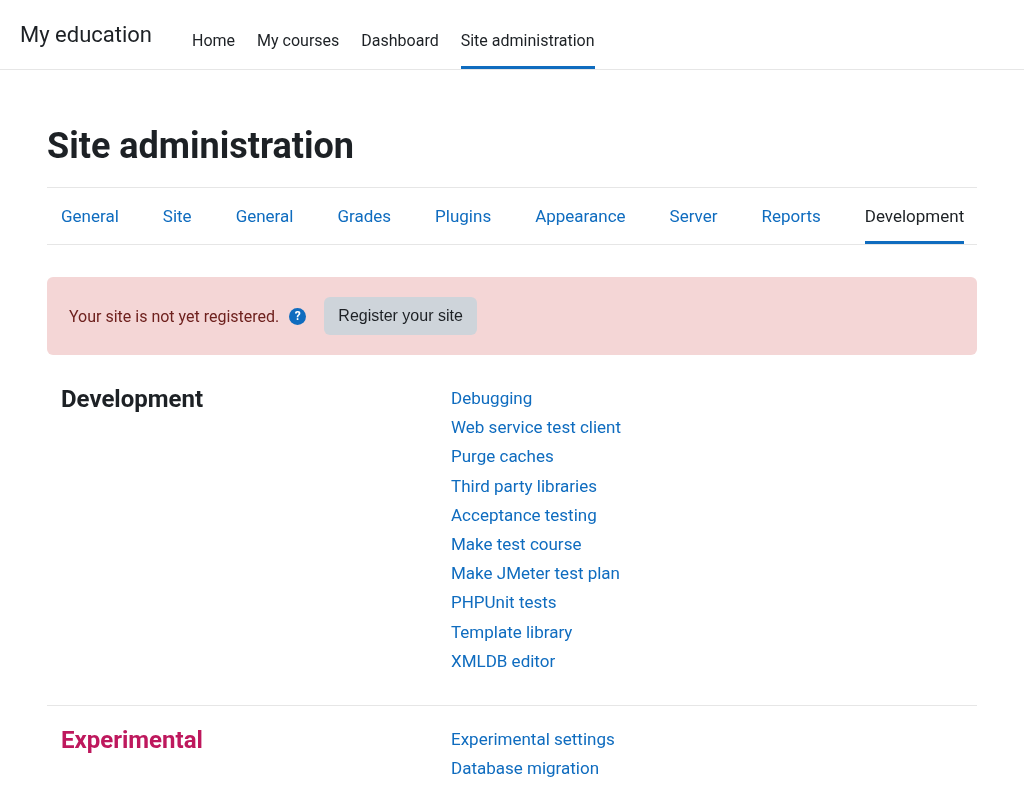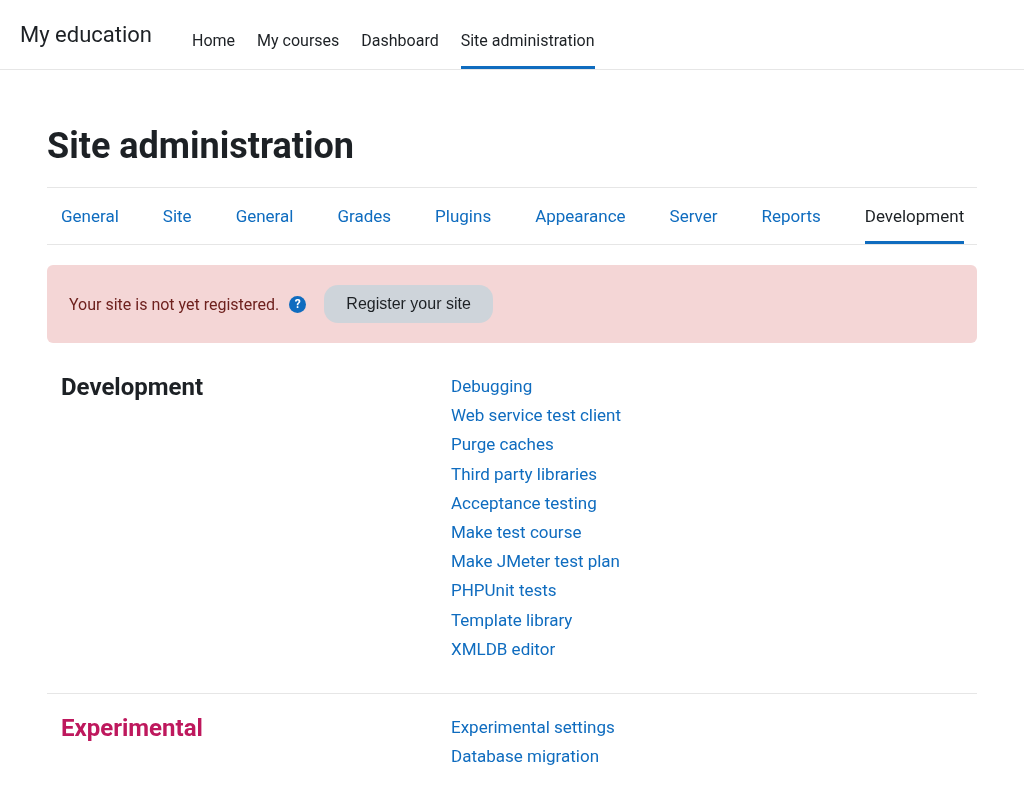--- a/index.html
+++ b/index.html
@@ -77,21 +77,21 @@
   .subtab.active {
     color: #1d2125;
     border-bottom: 3px solid #0f6cbf;
   }
 
   
   .alert {
     background: #f4d6d6;
     border-radius: 6px;
     padding: 20px 22px;
-    margin-top: 20px;
+    margin-top: 32px;
     display: flex;
     align-items: center;
     gap: 10px;
   }
   .alert-text {
     color: #6e211e;
     font-size: 16px;
   }
   .help-badge {
     display: inline-flex;
@@ -104,22 +104,22 @@
     color: #fff;
     font-size: 12px;
     font-weight: 700;
     cursor: pointer;
     margin-right: 8px;
   }
   .register-btn {
     background: #ced4da;
     color: #1d2125;
     border: none;
-    border-radius: 14px;
-    padding: 10px 22px;
+    border-radius: 6px;
+    padding: 10px 14px;
     font-size: 16px;
     cursor: pointer;
   }
 
   
   .section {
     display: flex;
     padding: 20px 14px 30px 14px;
     border-bottom: 1px solid #e6e6e6;
     gap: 20px;

